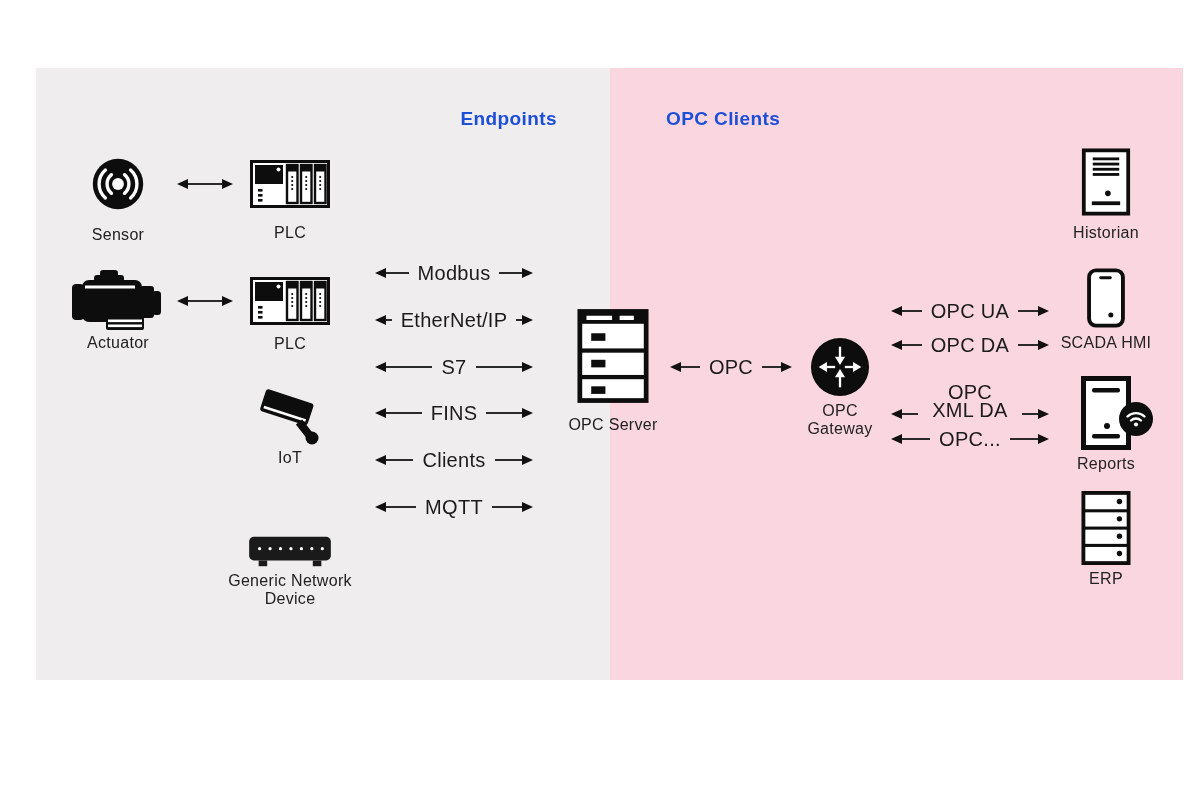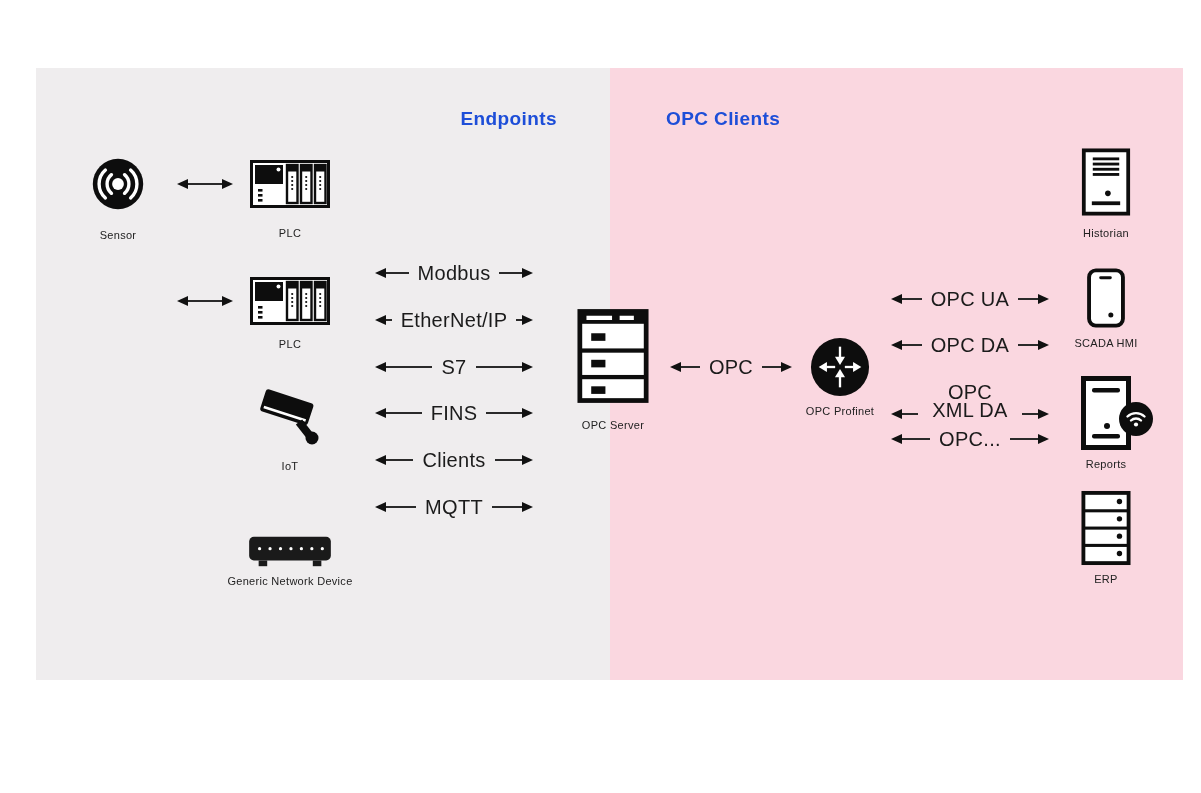--- a/index.html
+++ b/index.html
@@ -13,21 +13,21 @@
 
   .section-title{
     position:absolute;font-size:19px;font-weight:bold;letter-spacing:.4px;color:#1d4ed8;
     line-height:24px;
   }
   .title-endpoints{left:397px;top:107px;width:160px;text-align:right;}
   .title-clients{left:666px;top:107px;}
 
   .device{position:absolute;display:flex;flex-direction:column;align-items:center;}
   .device .lbl{
-    font-size:11px;line-height:18px;letter-spacing:.3px;color:#222;text-align:center;
+    font-size:16px;line-height:18px;letter-spacing:.3px;color:#222;text-align:center;
   }
 
   .arrow-row{position:absolute;display:flex;align-items:center;gap:9px;height:18px;}
   .arrow-row .plabel{font-size:20px;letter-spacing:.3px;color:#1b1b1b;white-space:nowrap;line-height:18px;}
   .arrow-seg{flex:1;display:flex;align-items:center;min-width:16px;}
   .arrow-line{flex:1;height:1.6px;background:#2a2a2a;}
   .tri-l{width:0;height:0;border-top:5.5px solid transparent;border-bottom:5.5px solid transparent;border-right:11px solid #111;}
   .tri-r{width:0;height:0;border-top:5.5px solid transparent;border-bottom:5.5px solid transparent;border-left:11px solid #111;}
 
   .arrow-row.two-line{align-items:flex-end;height:auto;}
@@ -105,20 +105,37 @@
           <circle cx="70.2" cy="17" r="1.1" fill="#0d0d0d"></circle>
             <circle cx="70.2" cy="21" r="1.1" fill="#0d0d0d"></circle>
           <circle cx="70.2" cy="25" r="1.1" fill="#0d0d0d"></circle>
             <circle cx="70.2" cy="29" r="1.1" fill="#0d0d0d"></circle>
         </g>
       </svg>
     </span>
     <div class="lbl" style="margin-top:16px;">PLC</div>
   </div>
 
+  <div class="device" style="left:68px;top:270px;width:100px;">
+    <span>
+      <svg width="96" height="60" viewBox="0 0 96 60">
+        <rect x="2" y="14" width="12" height="36" rx="4" fill="#0d0d0d"></rect>
+        <rect x="30" y="0" width="18" height="8" rx="3" fill="#0d0d0d"></rect>
+        <rect x="24" y="5" width="30" height="12" rx="3" fill="#0d0d0d"></rect>
+        <rect x="12" y="10" width="60" height="42" rx="7" fill="#0d0d0d"></rect>
+        <rect x="70" y="16" width="14" height="32" rx="3" fill="#0d0d0d"></rect>
+        <rect x="82" y="21" width="9" height="24" rx="3.5" fill="#0d0d0d"></rect>
+        <rect x="15" y="15.5" width="50" height="3" fill="#fff"></rect>
+        <rect x="36" y="46" width="38" height="14" rx="2" fill="#0d0d0d"></rect>
+        <rect x="38" y="49.5" width="34" height="2.6" fill="#fff"></rect>
+        <rect x="38" y="54.5" width="34" height="2.6" fill="#fff"></rect>
+      </svg>
+    </span>
+    <div class="lbl" style="margin-top:4px;">Actuator</div>
+  </div>
 
   <div class="dbl-arrow" style="left:177px;top:295px;width:56px;">
     <span class="tri-l"></span>
     <span class="arrow-line"></span>
     <span class="tri-r"></span>
   </div>
 
   <div class="device" style="left:248px;top:277px;width:84px;">
     <span>
       <svg width="80" height="48" viewBox="0 0 80 48">
@@ -161,21 +178,21 @@
     <span>
       <svg width="66" height="62" viewBox="0 0 66 62">
         <g transform="rotate(18 30 24)">
           <rect x="4" y="10" width="50" height="23" rx="3" fill="#0d0d0d"></rect>
           <rect x="7" y="27" width="44" height="2.6" fill="#fff"></rect>
         </g>
         <line x1="42" y1="36" x2="53" y2="50" stroke="#0d0d0d" stroke-width="8"></line>
         <circle cx="55" cy="52" r="6.5" fill="#0d0d0d"></circle>
       </svg>
     </span>
-    <div class="lbl" style="margin-top:9px;text-align:center;">IoT</div>
+    <div class="lbl" style="margin-top:1px;text-align:center;">IoT</div>
   </div>
 
   <div class="device" style="left:220px;top:532px;width:140px;">
     <span>
       <svg width="88" height="38" viewBox="0 0 90 40">
         <rect x="2" y="5" width="86" height="25" rx="5" fill="#1a1a1a"></rect>
         <circle cx="13" cy="17.5" r="1.7" fill="#fff"></circle>
           <circle cx="24" cy="17.5" r="1.7" fill="#fff"></circle>
         <circle cx="35" cy="17.5" r="1.7" fill="#fff"></circle>
           <circle cx="46" cy="17.5" r="1.7" fill="#fff"></circle>
@@ -292,24 +309,24 @@
         <line x1="32" y1="11" x2="32" y2="22" stroke="#fff" stroke-width="2.4"></line>
         <polygon points="32,30 26.8,21.5 37.2,21.5" fill="#fff"></polygon>
         <line x1="32" y1="53" x2="32" y2="42" stroke="#fff" stroke-width="2.4"></line>
         <polygon points="32,34 26.8,42.5 37.2,42.5" fill="#fff"></polygon>
         <line x1="27" y1="32" x2="18" y2="32" stroke="#fff" stroke-width="2.4"></line>
         <polygon points="10,32 18.5,26.8 18.5,37.2" fill="#fff"></polygon>
         <line x1="37" y1="32" x2="46" y2="32" stroke="#fff" stroke-width="2.4"></line>
         <polygon points="54,32 45.5,26.8 45.5,37.2" fill="#fff"></polygon>
       </svg>
     </span>
-    <div class="lbl" style="margin-top:4px;width:72px;">OPC Profinet</div>
-  </div>
-
-  <div class="arrow-row" style="left:891px;top:290px;width:158px;">
+    <div class="lbl" style="margin-top:4px;width:72px;">OPC Gateway</div>
+  </div>
+
+  <div class="arrow-row" style="left:891px;top:302px;width:158px;">
     <span class="arrow-seg">
         <span class="tri-l"></span>
         <span class="arrow-line"></span>
       </span>
     <span class="plabel">OPC UA</span>
     <span class="arrow-seg">
         <span class="arrow-line"></span>
         <span class="tri-r"></span>
       </span>
   </div>

